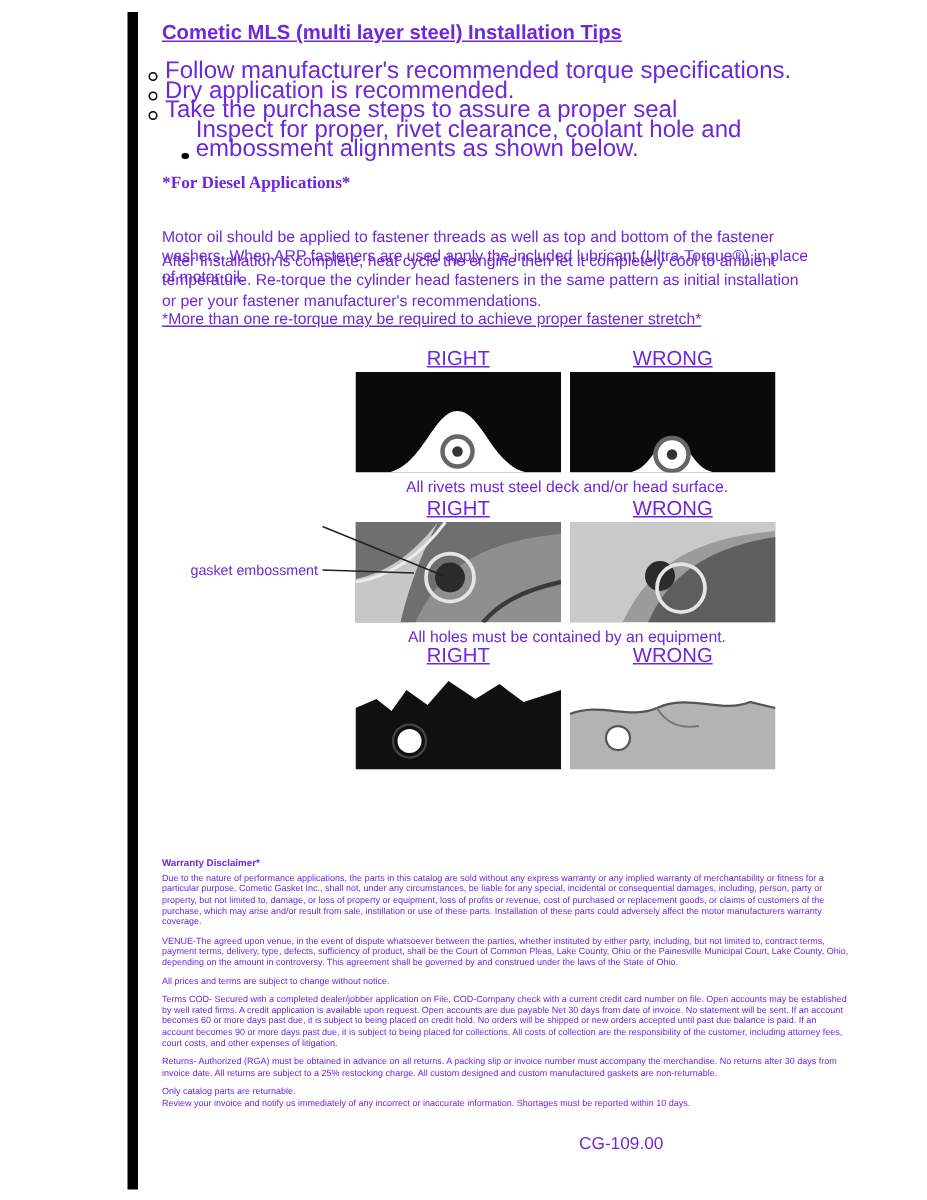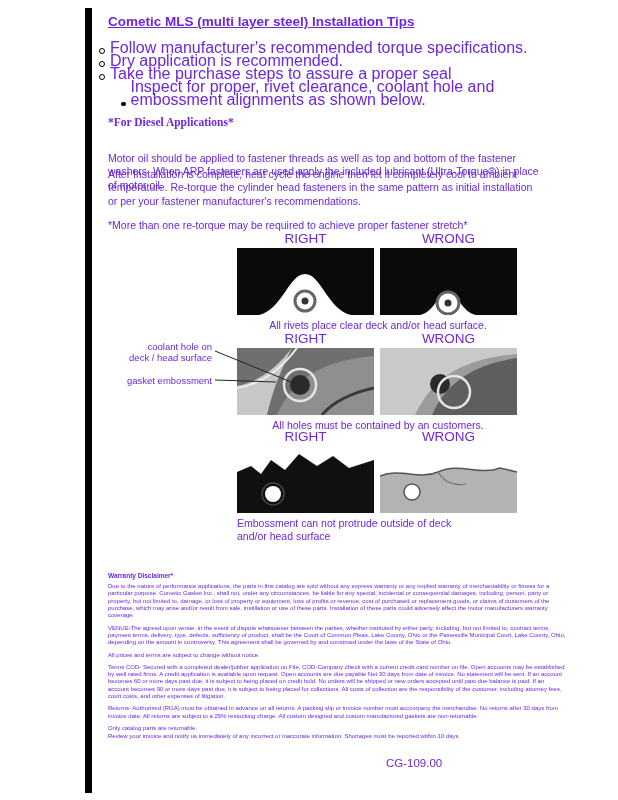--- a/index.html
+++ b/index.html
@@ -15,26 +15,26 @@
   .tips{position:absolute;left:99px;top:41px;width:445px;}
   .tip{display:flex;align-items:flex-end;font-size:16px;line-height:13px;}
   .tip .mk{flex:0 0 auto;margin:4.5px 5px 0 0;display:inline-block;}
   .mk-open{width:4px;height:4px;border:1px solid #000;border-radius:50%;}
   .mk-fill{width:4.5px;height:4.5px;background:#000;border-radius:50%;}
   .tip.sub{padding-left:22px;}
   .diesel-heading{position:absolute;left:108px;top:116px;margin:0;font-size:11.5px;font-weight:bold;font-family:Liberation Serif, serif;}
   .para{position:absolute;left:108px;width:432px;margin:0;font-size:10.5px;line-height:1.28;}
   #para1{top:136px;margin-top:16px;}
   #para2{top:168px;}
-  #note{top:219px;}
+  #note{top:207px;text-decoration:underline;}
   .diag-row{position:absolute;left:237px;width:282px;}
   #row1{top:231px;}
   #row2{top:331px;}
   #row3{top:429px;}
-  .diag-grid{display:flex;gap:6px;}
+  .diag-grid{display:flex;gap:6px;text-decoration:underline;}
   .diag-label{width:137px;text-align:center;font-size:13.5px;line-height:15px;margin-bottom:2px;}
   .diag-img{width:137px;height:67px;display:block;}
   .diag-caption{margin-top:4px;font-size:10.5px;line-height:1.25;text-align:center;}
   #row3 .diag-caption{text-align:left;width:245px;}
   .callout{position:absolute;width:100px;font-size:9.5px;line-height:1.18;text-align:right;}
   #callout-coolant{left:112px;top:341px;}
   #callout-emboss{left:112px;top:375px;}
   .callout-lines{position:absolute;left:214px;top:344px;width:92px;height:48px;}
   .disclaimer{position:absolute;left:108px;top:572px;width:458px;}
   .disclaimer h2{margin:0 0 4px 0;font-size:6.5px;font-weight:bold;}
@@ -87,21 +87,21 @@
         <circle cx="68" cy="53" r="10" fill="#ffffff" stroke="#666" stroke-width="3"></circle>
         <circle cx="68" cy="53" r="3.5" fill="#333"></circle>
       </svg>
       <svg class="diag-img" viewBox="0 0 137 67">
         <rect width="137" height="67" fill="#0a0a0a"></rect>
         <path d="M40,67 C55,64 58,44 68,44 C78,44 81,64 96,67 Z" fill="#ffffff"></path>
         <circle cx="68" cy="55" r="11" fill="#ffffff" stroke="#666" stroke-width="3"></circle>
         <circle cx="68" cy="55" r="3.5" fill="#333"></circle>
       </svg>
     </div>
-    <div class="diag-caption">All rivets place clear deck and/or head surface.</div>
+    <div class="diag-caption">All rivets must steel deck and/or head surface.</div>
   </div>
 
   <div class="diag-row" id="row2">
     <div class="diag-grid">
       <div class="diag-label">RIGHT</div>
       <div class="diag-label">WRONG</div>
     </div>
     <div class="diag-grid">
       <svg class="diag-img" viewBox="0 0 137 67">
         <rect width="137" height="67" fill="#8f8f8f"></rect>
@@ -113,27 +113,23 @@
         <circle cx="63" cy="37" r="16" fill="none" stroke="#e5e5e5" stroke-width="2.5"></circle>
       </svg>
       <svg class="diag-img" viewBox="0 0 137 67">
         <rect width="137" height="67" fill="#9b9b9b"></rect>
         <path d="M0,0 H137 V6 C90,10 55,24 35,67 H0 Z" fill="#c9c9c9"></path>
         <path d="M137,10 C95,16 66,34 52,67 H137 Z" fill="#5e5e5e"></path>
         <circle cx="60" cy="36" r="10" fill="#2b2b2b"></circle>
         <circle cx="74" cy="44" r="16" fill="none" stroke="#e5e5e5" stroke-width="2.5"></circle>
       </svg>
     </div>
-    <div class="diag-caption">All holes must be contained by an customers.</div>
+    <div class="diag-caption">All holes must be contained by an equipment.</div>
   </div>
 
-  <div class="callout" id="callout-coolant">
-    <div>coolant hole on</div>
-    <div>deck / head surface</div>
-  </div>
   <div class="callout" id="callout-emboss">gasket embossment</div>
   <svg class="callout-lines" viewBox="0 0 92 48">
     <line x1="1" y1="7" x2="82" y2="40" stroke="#222" stroke-width="1"></line>
     <line x1="1" y1="36" x2="62" y2="38" stroke="#222" stroke-width="1"></line>
   </svg>
 
   <div class="diag-row" id="row3">
     <div class="diag-grid">
       <div class="diag-label">RIGHT</div>
       <div class="diag-label">WRONG</div>
@@ -146,21 +142,20 @@
         <circle cx="36" cy="48" r="11" fill="none" stroke="#444" stroke-width="1.5"></circle>
       </svg>
       <svg class="diag-img" viewBox="0 0 137 67">
         <rect width="137" height="67" fill="#ffffff"></rect>
         <path d="M0,67 L0,30 C20,22 40,34 58,26 C80,16 100,30 120,22 L137,26 L137,67 Z" fill="#b3b3b3"></path>
         <path d="M0,30 C20,22 40,34 58,26 C80,16 100,30 120,22 L137,26" stroke="#555" stroke-width="1.5" fill="none"></path>
         <path d="M58,26 C64,36 74,40 86,38" stroke="#777" stroke-width="1.2" fill="none"></path>
         <circle cx="32" cy="46" r="8" fill="#ffffff" stroke="#555" stroke-width="1.5"></circle>
       </svg>
     </div>
-    <div class="diag-caption">Embossment can not protrude outside of deck and/or head surface</div>
   </div>
 
   <div class="disclaimer">
     <h2>Warranty Disclaimer*</h2>
     <p>Due to the nature of performance applications, the parts in this catalog are sold without any express warranty or any implied warranty of merchantability or fitness for a particular purpose.  Cometic Gasket Inc., shall not, under any circumstances, be liable for any special, incidental or consequential damages, including, person, party or property, but not limited to, damage, or loss of property or equipment, loss of profits or revenue, cost of purchased or replacement goods, or claims of customers of the purchase, which may arise and/or result from sale, instillation or use of these parts.  Installation of these parts could adversely affect the motor manufacturers warranty coverage.</p>
     <p>VENUE-The agreed upon venue, in the event of dispute whatsoever between the parties, whether instituted by either party, including, but not limited to, contract terms, payment terms, delivery, type, defects, sufficiency of product, shall be the Court of Common Pleas, Lake County, Ohio or the Painesville Municipal Court, Lake County, Ohio, depending on the amount in controversy. This agreement shall be governed by and construed under the laws of the State of Ohio.</p>
     <p>All prices and terms are subject to change without notice.</p>
     <p>Terms COD- Secured with a completed dealer/jobber application on File, COD-Company check with a current credit card number on file.  Open accounts may be established by well rated firms.  A credit application is available upon request.  Open accounts are due payable Net 30 days from date of invoice.  No statement will be sent.  If an account becomes 60 or more days past due, it is subject to being placed on credit hold.  No orders will be shipped or new orders accepted until past due balance is paid.  If an account becomes 90 or more days past due, it is subject to being placed for collections.  All costs of collection are the responsibility of the customer, including attorney fees, court costs, and other expenses of litigation.</p>
     <p>Returns- Authorized (RGA) must be obtained in advance on all returns.  A packing slip or invoice number must accompany the merchandise.  No returns after 30 days from invoice date.  All returns are subject to a 25% restocking charge.  All custom designed and custom manufactured gaskets are non-returnable.</p>
     <p class="tight">Only catalog parts are returnable.</p>

